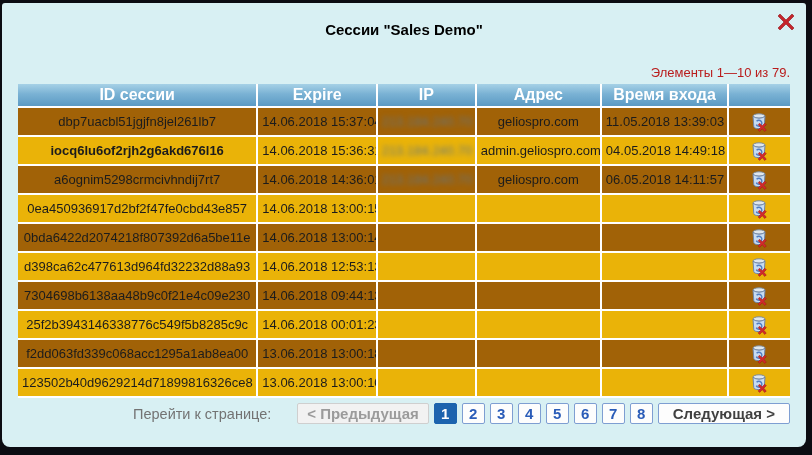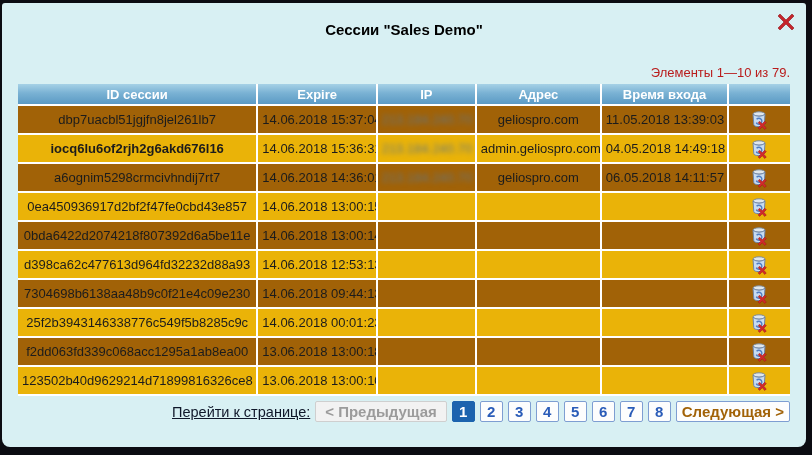--- a/index.html
+++ b/index.html
@@ -39,21 +39,21 @@
     margin-bottom: 4px;
   }
   table.sessions {
     width: 100%;
     border-collapse: collapse;
     table-layout: fixed;
   }
   table.sessions th {
     background: linear-gradient(to bottom, #a6d1e6 0%, #7ab2d4 45%, #5b9ac4 100%);
     color: #fff;
-    font-size: 13px;
+    font-size: 16px;
     font-weight: bold;
     height: 21px;
     padding: 2px 4px;
     border-right: 2px solid #fff;
     border-bottom: 2px solid #fff;
     text-align: center;
     white-space: nowrap;
     overflow: hidden;
   }
   table.sessions th:last-child { border-right: none; }
@@ -87,23 +87,22 @@
   }
   .pagination {
     margin-top: 5px;
     display: flex;
     justify-content: flex-end;
     align-items: center;
     gap: 5px;
   }
   .goto-label {
     font-size: 14.5px;
-    color: #0f172a;
-    margin-right: 0;
-    text-decoration: underline;
+    color: #737373;
+    margin-right: 21px;
   }
   .page-btn {
     display: inline-flex;
     align-items: center;
     justify-content: center;
     min-width: 23px;
     height: 21px;
     padding: 0 5px;
     border: 1px solid #7e9ed2;
     border-radius: 2px;
@@ -119,22 +118,22 @@
     color: #fff;
   }
   .page-btn.prev {
     color: #9b9b9b;
     background: #f2f2f2;
     border-color: #cfcfcf;
     padding: 0 9px;
     cursor: default;
   }
   .page-btn.next {
-    color: #a16207;
-    padding: 0 5px;
+    color: #404040;
+    padding: 0 14px;
   }
 </style>
 </head>
 <body>
 
 <div class="dialog">
   <div class="dialog-title">Сессии "Sales Demo"</div>
   <div class="close-btn">
     <svg width="18" height="18" viewBox="0 0 18 18">
       <path d="M3 1 L9 7 L15 1 L17 3 L11 9 L17 15 L15 17 L9 11 L3 17 L1 15 L7 9 L1 3 Z" fill="#c5252b" stroke="#8f181c" stroke-width="0.6"></path>

